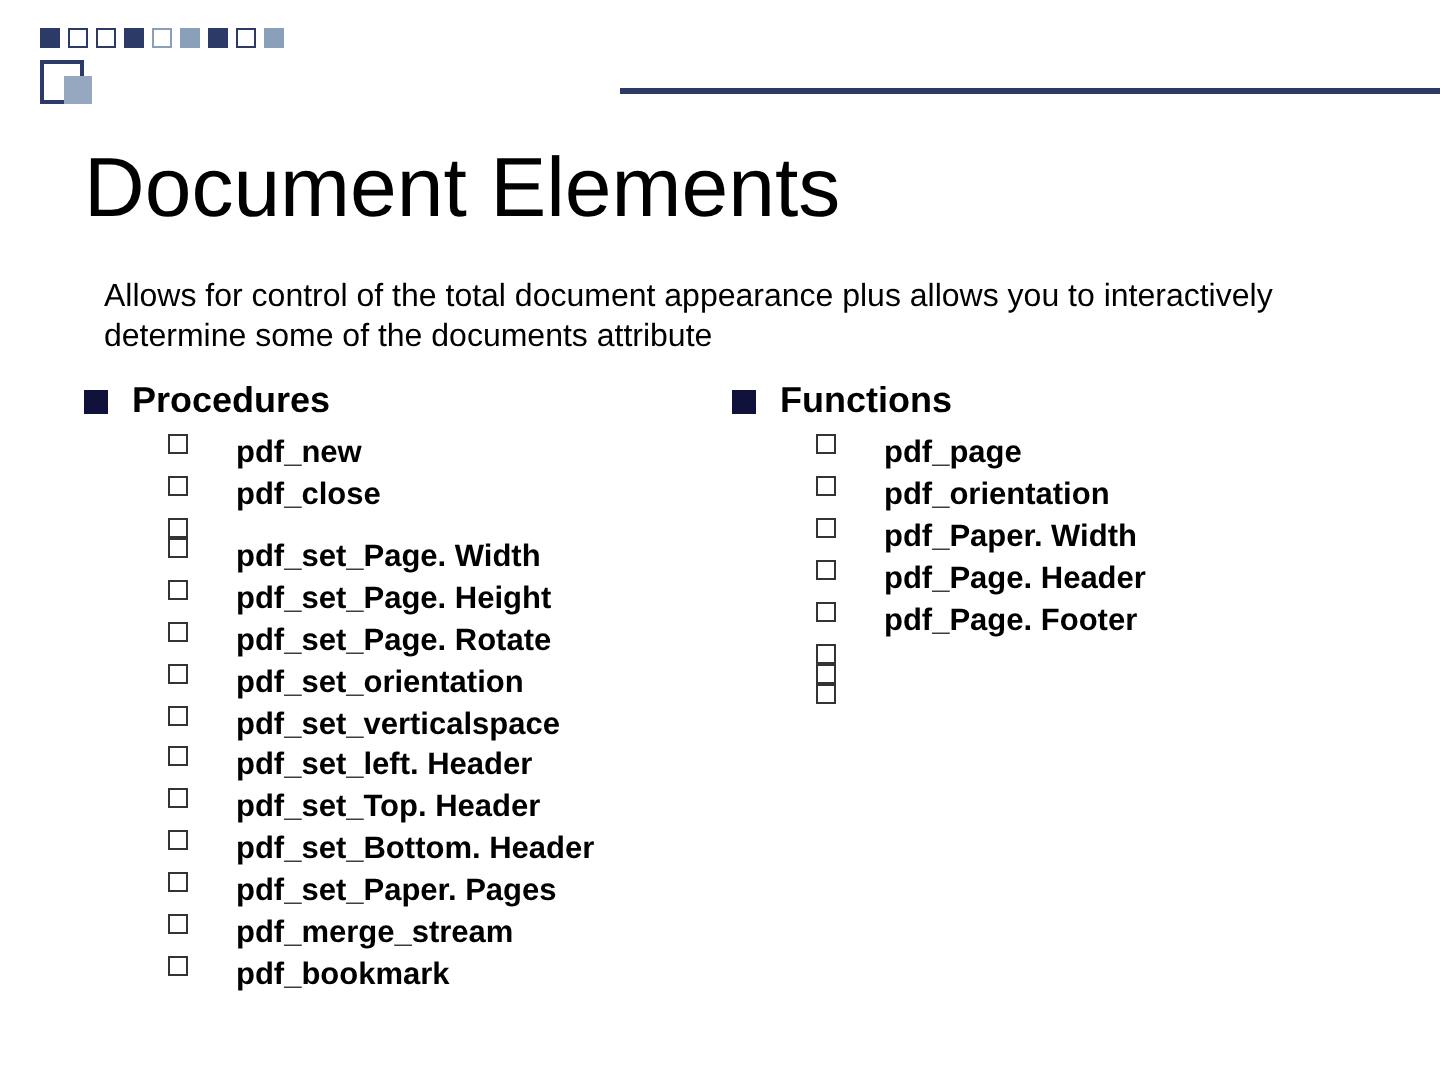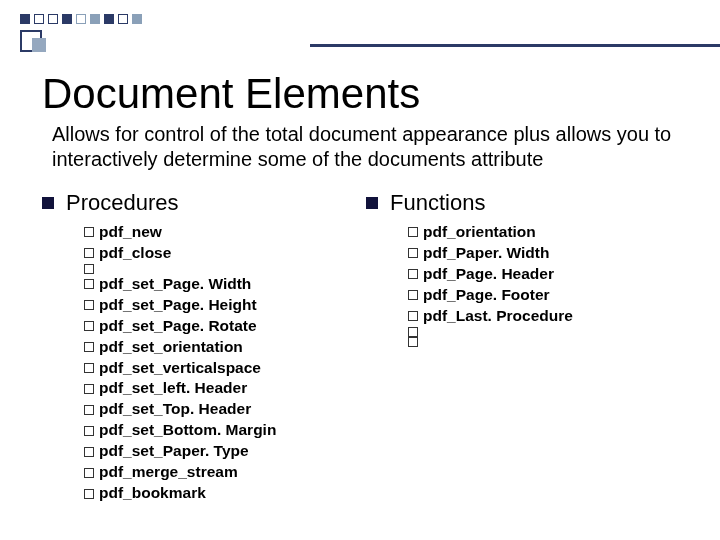--- a/index.html
+++ b/index.html
@@ -59,23 +59,23 @@
     position:absolute;
     left:42px;
     top:70px;
     font-size:42px;
     font-weight:400;
     letter-spacing:0px;
   }
   .subtitle {
     position:absolute;
     left:52px;
-    top:122px;
+    top:139px;
     width:628px;
-    font-size:20px;
+    font-size:16px;
     line-height:1.25;
   }
 
   .cols {
     position:absolute;
     left:36px;
     top:190px;
     width:648px;
     display:flex;
   }
@@ -86,33 +86,32 @@
     display:flex;
     align-items:center;
     gap:12px;
     margin-bottom:6px;
   }
   .bullet-lg {
     width:12px; height:12px; background:#11123b; display:inline-block; flex:0 0 auto;
     margin-left:6px;
   }
   .section-title {
-    font-size:22px;
-    font-weight:400;
+    font-size:18px;
+    font-weight:700;
   }
 
   ul.items {
     list-style:none;
     padding:0;
     margin:4px 0 0 48px;
   }
   ul.items li {
     display:flex;
-    align-items:center;
-    gap:5px;
+    gap:24px;
     font-size:15.5px;
     line-height:1.35;
     font-weight:700;
   }
   .hollow {
     width:10px; height:10px;
     border:1px solid #333;
     box-sizing:border-box;
     display:inline-block;
     flex:0 0 auto;
@@ -185,62 +184,65 @@
           <li>
             <span class="hollow"></span>
             <span>pdf_set_left. Header</span>
           </li>
           <li>
             <span class="hollow"></span>
             <span>pdf_set_Top. Header</span>
           </li>
           <li>
             <span class="hollow"></span>
-            <span>pdf_set_Bottom. Margin</span>
-          </li>
-          <li>
-            <span class="hollow"></span>
-            <span>pdf_set_Paper. Type</span>
+            <span>pdf_set_Bottom. Header</span>
+          </li>
+          <li>
+            <span class="hollow"></span>
+            <span>pdf_set_Paper. Pages</span>
           </li>
           <li>
             <span class="hollow"></span>
             <span>pdf_merge_stream</span>
           </li>
           <li>
             <span class="hollow"></span>
             <span>pdf_bookmark</span>
           </li>
         </ul>
     </div>
 
     <div class="col right">
       <div class="section-head">
         <span class="bullet-lg"></span>
         <span class="section-title">Functions</span>
       </div>
       <ul class="items" id="right-list">
           <li>
             <span class="hollow"></span>
+            <span>pdf_page</span>
+          </li>
+          <li>
+            <span class="hollow"></span>
             <span>pdf_orientation</span>
           </li>
           <li>
             <span class="hollow"></span>
             <span>pdf_Paper. Width</span>
           </li>
           <li>
             <span class="hollow"></span>
             <span>pdf_Page. Header</span>
           </li>
           <li>
             <span class="hollow"></span>
             <span>pdf_Page. Footer</span>
           </li>
           <li>
             <span class="hollow"></span>
-            <span>pdf_Last. Procedure</span>
           </li>
           <li>
             <span class="hollow"></span>
           </li>
           <li>
             <span class="hollow"></span>
           </li>
         </ul>
     </div>
 

